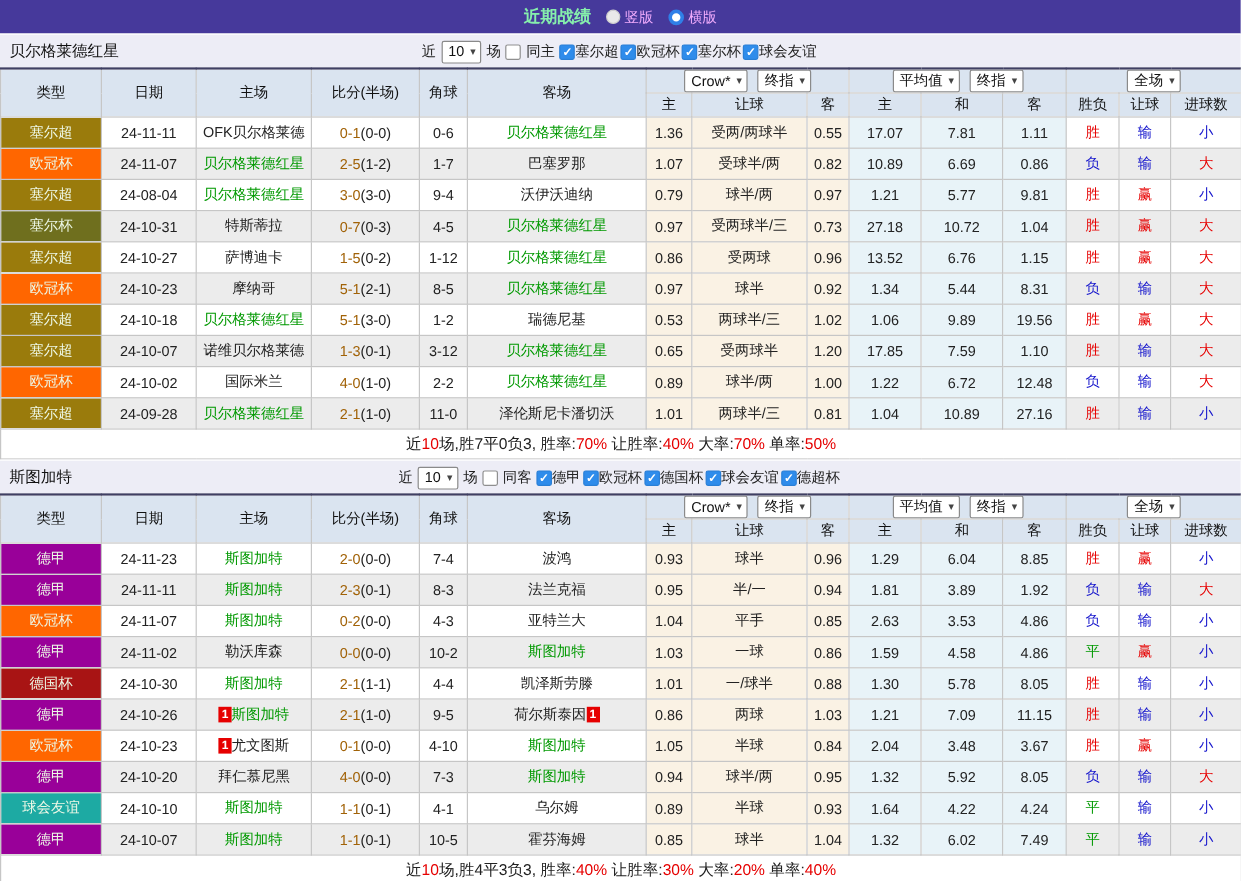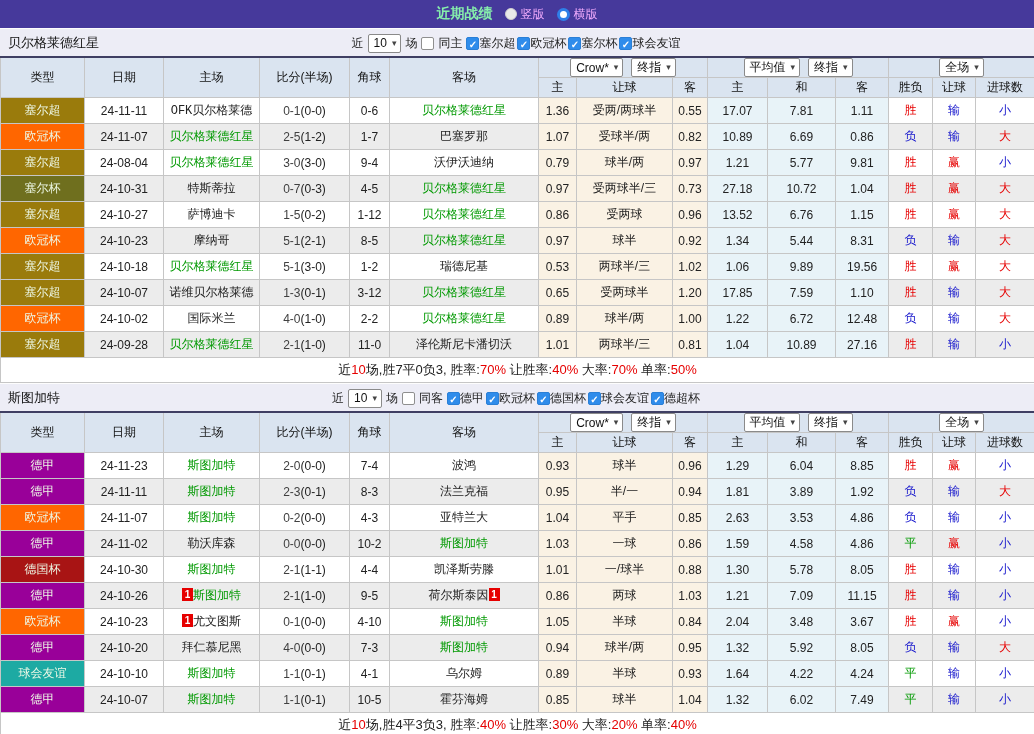--- a/index.html
+++ b/index.html
@@ -34,22 +34,22 @@
   .match-table th, .match-table td { border:1px solid #c6c6c6; height:26px; padding:0 1px; overflow:hidden; white-space:nowrap; }
   .match-table thead th { background:#dae4f0; font-weight:normal; color:#111; height:20px; }
   .match-table thead .sel-cell { background:#dae4f0; }
   .sel-wrap { display:flex; align-items:flex-end; justify-content:center; gap:8px; }
   tbody tr:nth-child(odd) td { background:#fff; }
   tbody tr:nth-child(even) td { background:#ececec; }
   tbody td.cream { background:#faf2e4 !important; }
   tbody td.lblue { background:#e8f3f8 !important; }
   td.type-cell { color:#edf8e6; }
   .team { color:#009900; }
-  .opp { color:#222;font-family:Liberation Mono, monospace; }
-  .score-full { color:#404040; }
+  .opp { color:#222; }
+  .score-full { color:#a16207; }
   .score-half { color:#222; }
   .res-red { color:#e60000; }
   .res-blue { color:#1414cc; }
   .res-green { color:#009900; }
   .card { display:inline-block; width:11px; height:13px; background:#e60000; color:#fff; font-size:10px; font-weight:bold; line-height:13px; text-align:center; vertical-align:1px; }
   tfoot td.summary { background:#fff; height:25px; font-size:13px; color:#222; }
   tfoot td.summary .red { color:#e60000; }
 </style>
 </head>
 <body>

